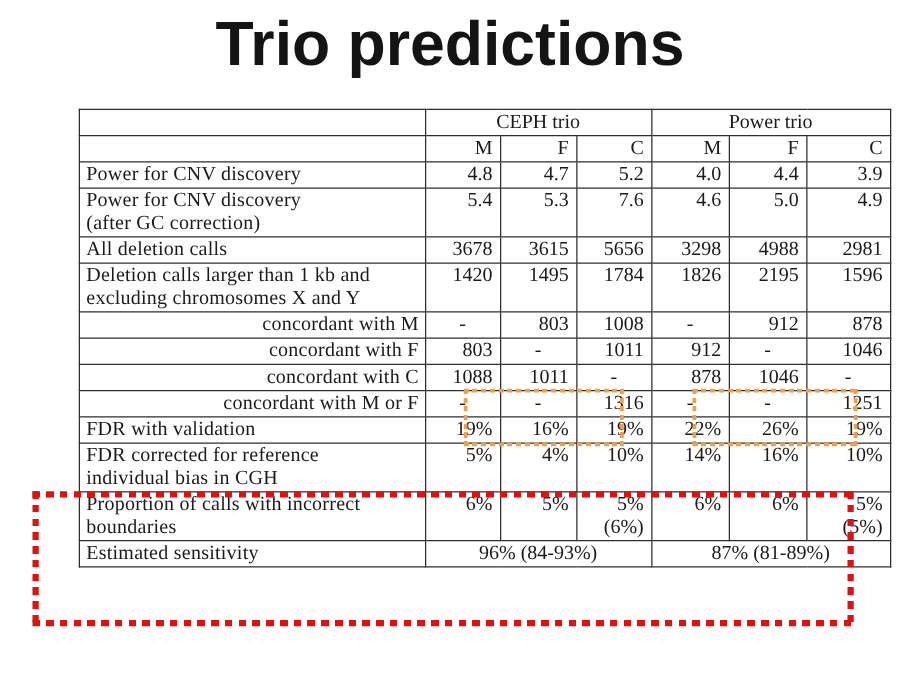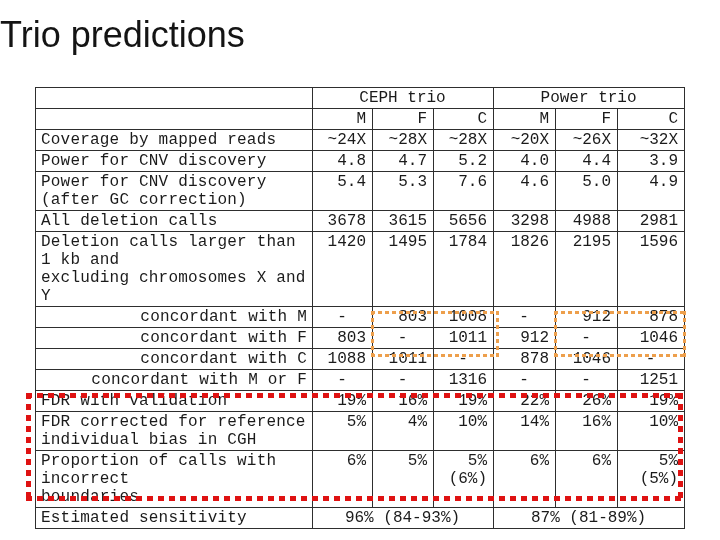--- a/index.html
+++ b/index.html
@@ -4,26 +4,26 @@
 <style>
   html,body{margin:0;padding:0;}
   body{
     width:720px;height:540px;background:#ffffff;overflow:hidden;position:relative;
     font-family:"Liberation Serif", serif;
     --orange:#ED9F4C; --red:#DF1212; --border:#2e2e2e; --text:#1b1b1b;
   }
   .slide-title{
     position:absolute;top:10px;left:0;width:720px;margin:0;
     font-family:"Liberation Sans", sans-serif;
-    font-weight:400;font-size:36px;line-height:50px;text-align:left;color:#141414;
+    font-weight:700;font-size:50px;line-height:50px;text-align:center;color:#141414;
   }
   .table-wrap{position:absolute;left:35px;top:87px;width:650px;}
   table{
     border-collapse:collapse;table-layout:fixed;width:649px;
-    font-family:Liberation Mono, monospace;font-size:16px;color:var(--text);
+    font-family:Liberation Serif, serif;font-size:16px;color:var(--text);margin-left:28px;
   }
   th,td{
     border:1px solid var(--border);
     padding:1px 6px 1px 5px;
     vertical-align:top;line-height:18px;font-weight:normal;
     white-space:pre-line;overflow:hidden;
   }
   th.group{ text-align:center; }
   td.lbl{ text-align:left; letter-spacing:0.2px; }
   td.lbl.right{ text-align:right; padding-right:5px; }
@@ -68,29 +68,20 @@
           <th class="sub">M</th>
           <th class="sub">F</th>
           <th class="sub">C</th>
           <th class="sub">M</th>
           <th class="sub">F</th>
           <th class="sub">C</th>
         </tr>
       </thead>
     <tbody>
         <tr>
-          <td class="lbl">Coverage by mapped reads</td>
-          <td class="val">~24X</td>
-          <td class="val">~28X</td>
-          <td class="val">~28X</td>
-          <td class="val">~20X</td>
-          <td class="val">~26X</td>
-          <td class="val">~32X</td>
-        </tr>
-        <tr>
           <td class="lbl">Power for CNV discovery</td>
           <td class="val">4.8</td>
           <td class="val">4.7</td>
           <td class="val">5.2</td>
           <td class="val">4.0</td>
           <td class="val">4.4</td>
           <td class="val">3.9</td>
         </tr>
         <tr>
           <td class="lbl">Power for CNV discovery

